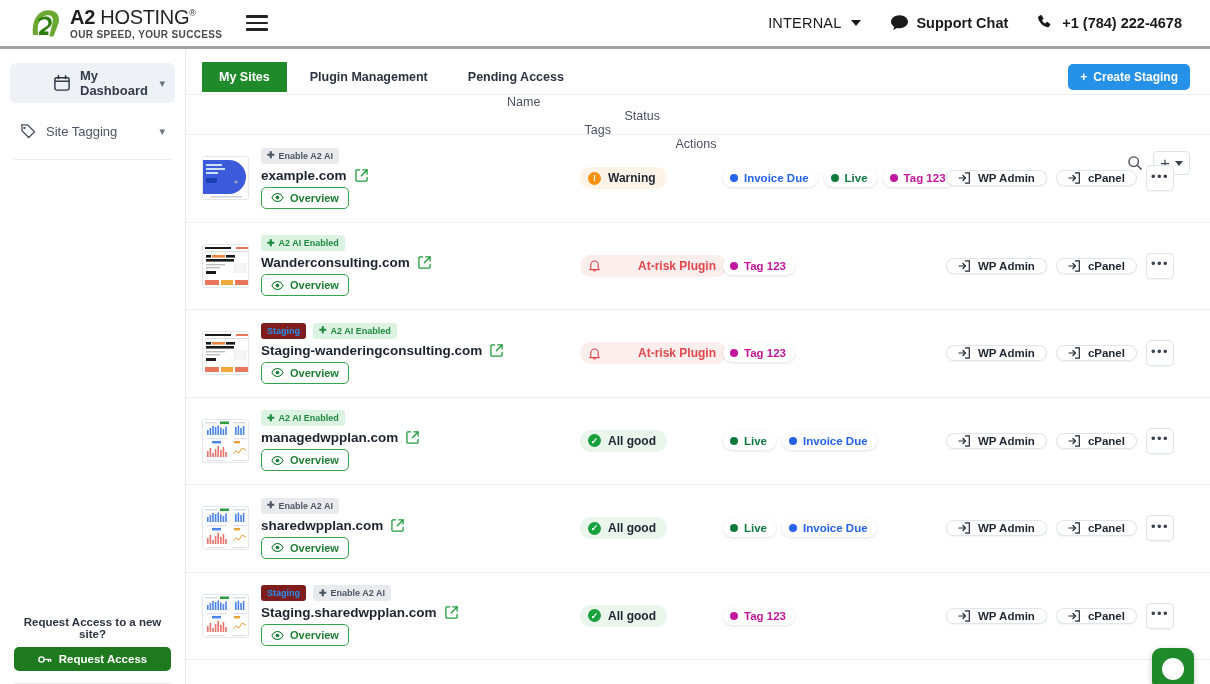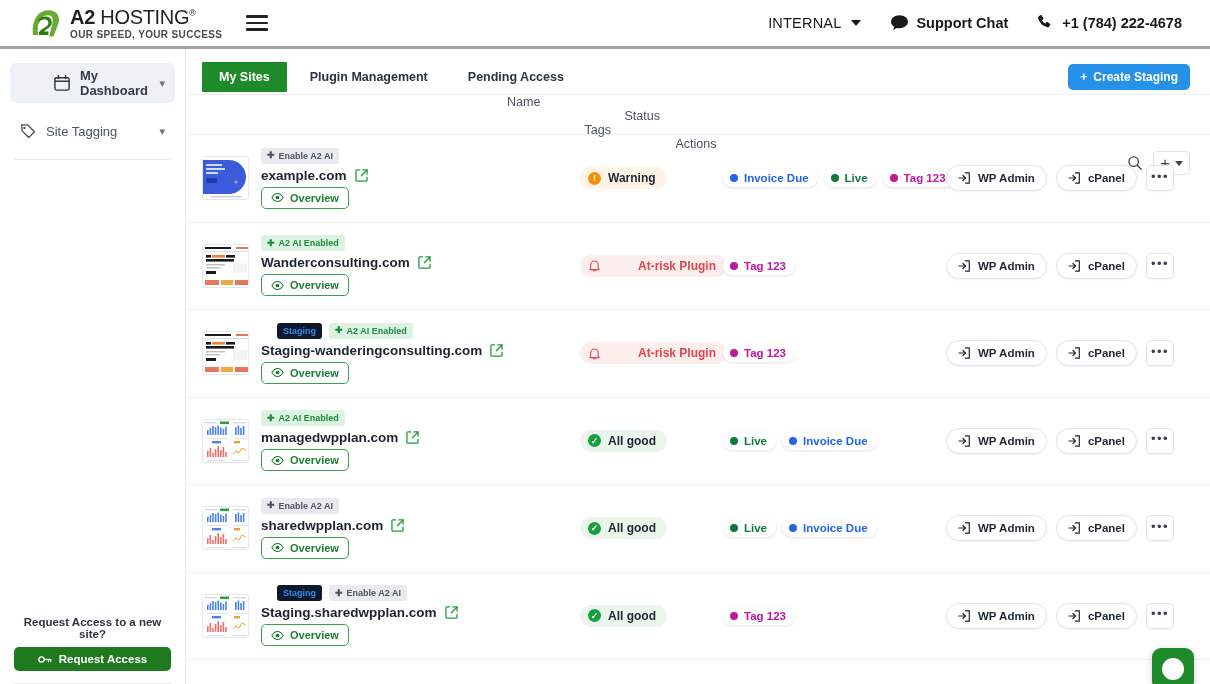--- a/index.html
+++ b/index.html
@@ -128,21 +128,21 @@
     background: #fff; overflow: hidden; flex: none;
   }
   .name-block { display: flex; flex-direction: column; gap: 4px; }
   .badge-row { display: flex; align-items: center; gap: 7px; }
   .badge {
     font-size: 9px; font-weight: 700; border-radius: 3px;
     padding: 3px 6px; display: inline-flex; align-items: center; gap: 4px; white-space: nowrap;
   }
   .badge-enable { background: #e8eaed; color: #4c5562; }
   .badge-enabled { background: #dcf3e2; color: #1d8a3f; }
-  .badge-staging { background: #0f172a; color: #2690ef; margin-left: 16px; }
+  .badge-staging { background: #7f1d1d; color: #2690ef; }
   .sparkle { font-size: 9px; line-height: 1; }
   .site-name { font-size: 13.5px; font-weight: 700; color: #1c2430; display: flex; align-items: center; gap: 8px; }
   .ext-link { color: #1f9b3c; display: inline-flex; }
   .btn-overview {
     border: 1px solid #35a34b; color: #1d7f33; background: #fff;
     border-radius: 5px; height: 22px; padding: 0 9px;
     font-size: 11px; font-weight: 700; display: inline-flex; align-items: center; gap: 6px;
     cursor: pointer; width: fit-content; font-family: inherit;
   }
 
@@ -165,21 +165,21 @@
     background: #fff; border-radius: 12px; padding: 3px 9px 3px 7px;
     font-size: 11.5px; font-weight: 700; white-space: nowrap;
     box-shadow: 0 1px 3px rgba(20,30,50,0.13);
   }
   .tdot { width: 8px; height: 8px; border-radius: 50%; flex: none; }
 
   .cell-actions { flex: 1; display: flex; align-items: center; gap: 9px; }
   .btn-act {
     display: inline-flex; align-items: center; gap: 7px;
     background: #fff; border: 1px solid #e1e4e9; border-radius: 13px;
-    height: 26px; padding: 0 11px;
+    height: 16px; padding: 0 11px;
     font-size: 11.5px; font-weight: 700; color: #1f2733; cursor: pointer;
     box-shadow: 0 1px 2px rgba(20,30,50,0.06); font-family: inherit;
   }
   .btn-dots {
     width: 28px; height: 26px; border: 1px solid #e1e4e9; border-radius: 5px;
     background: #fff; display: inline-flex; align-items: center; justify-content: center;
     cursor: pointer; letter-spacing: 1.5px; font-size: 13px; color: #3a4插; color:#3a424f;
     box-shadow: 0 1px 2px rgba(20,30,50,0.06); font-family: inherit; padding-bottom:4px;
   }
 

